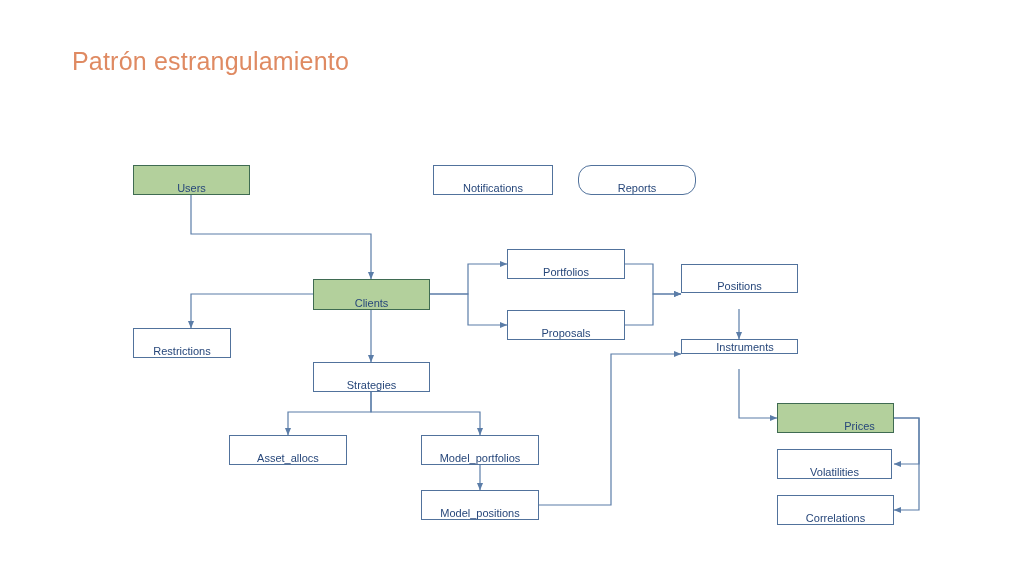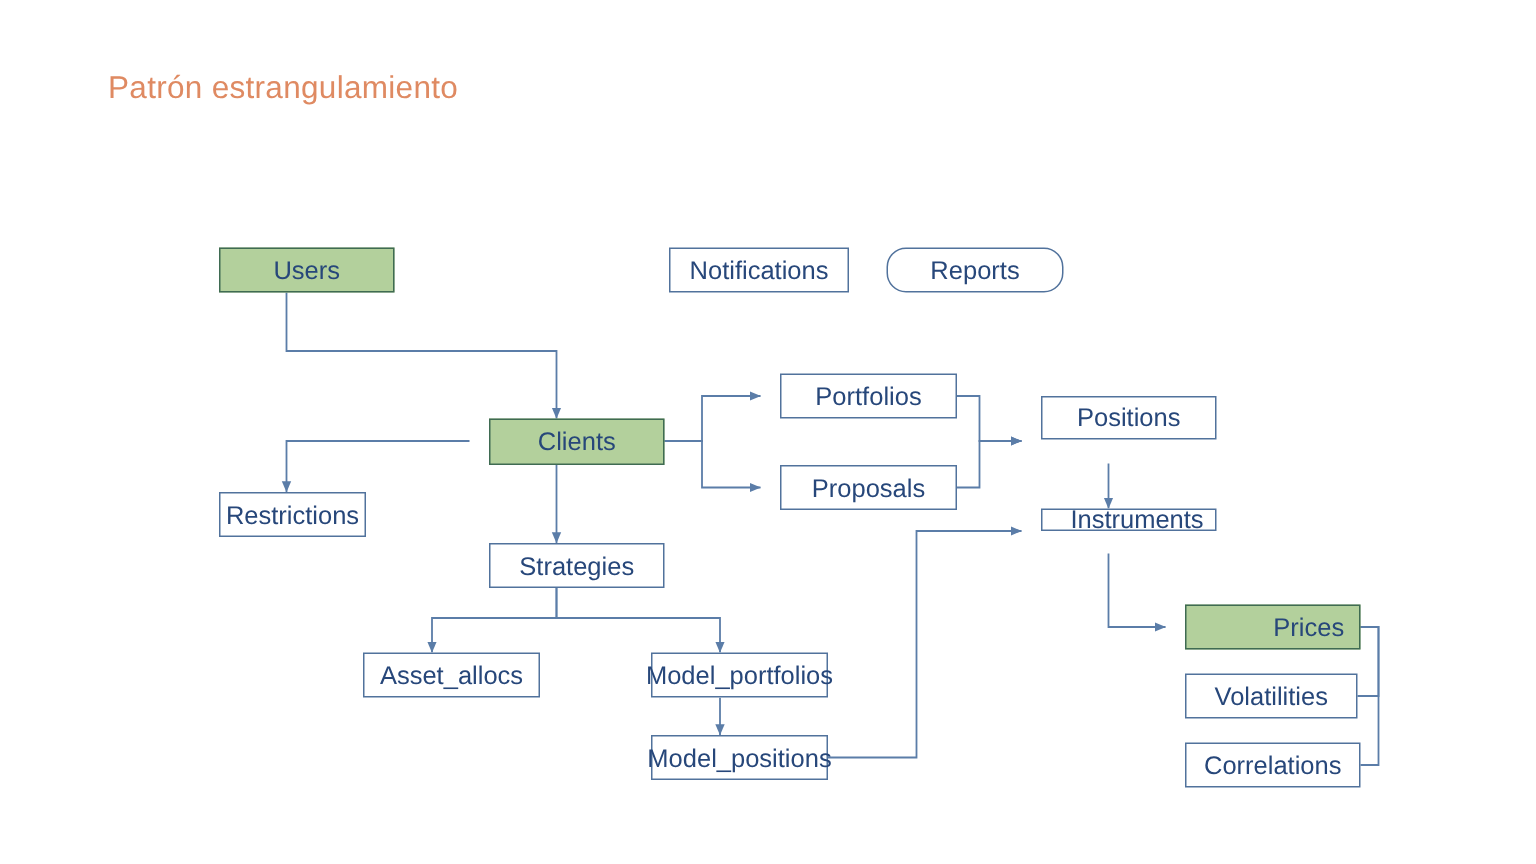--- a/index.html
+++ b/index.html
@@ -18,21 +18,21 @@
     position: absolute;
     inset: 0;
     width: 1024px;
     height: 576px;
     background: #ffffff;
   }
   #slide-title {
     position: absolute;
     left: 72px;
     top: 47px;
-    font-size: 21px;
+    font-size: 25px;
     font-weight: 400;
     letter-spacing: 0.2px;
     color: #df8a62;
     white-space: nowrap;
   }
   #diagram {
     position: absolute;
     left: 0;
     top: 0;
     width: 1024px;
@@ -43,30 +43,29 @@
     left: 0;
     top: 0;
     width: 1024px;
     height: 576px;
     overflow: visible;
   }
   .node {
     position: absolute;
     box-sizing: border-box;
     display: flex;
-    align-items: center;
+    align-items: flex-end;
     justify-content: center;
-    font-size: 17px;
+    font-size: 11px;
     line-height: 1;
     color: #27477a;
     background: #ffffff;
     border: 1px solid #51729c;
     white-space: nowrap;
     user-select: none;
-    margin-left: 13px;
   }
   .node.green {
     background: #b3d09c;
     border: 1px solid #3f6b52;
     color: #27477a;
   }
   .node-label {
     pointer-events: none;
   }
 </style>

